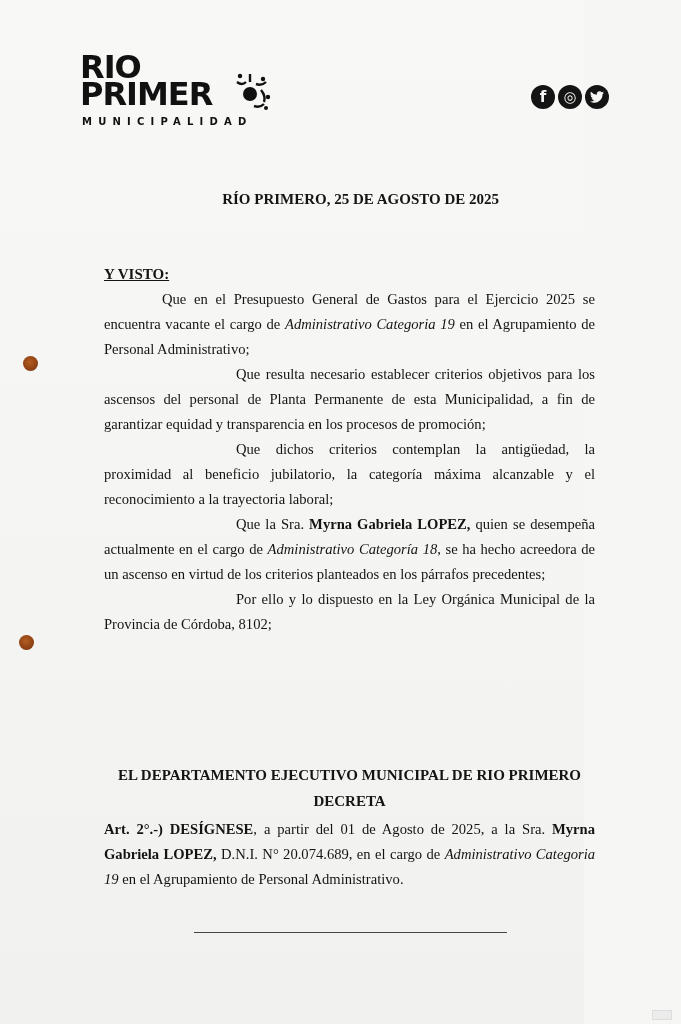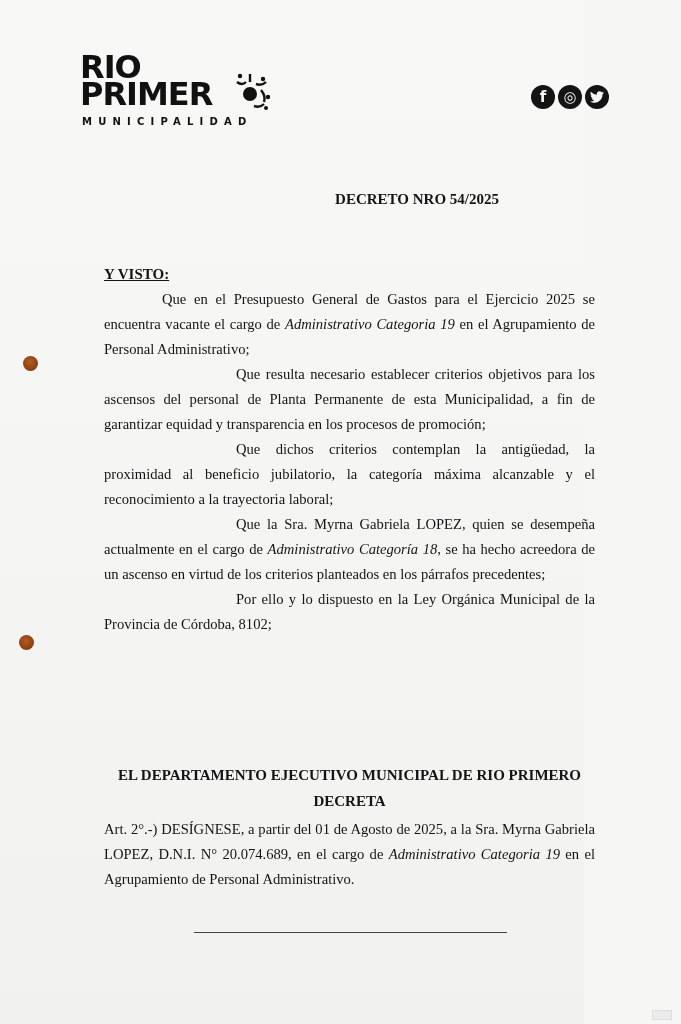--- a/index.html
+++ b/index.html
@@ -42,21 +42,21 @@
   }
 
   .body-text {
     position: absolute; left: 104px; width: 491px;
     font-size: 14.6px; line-height: 25px; text-align: justify;
   }
   .heading { font-weight: bold; text-decoration: underline; font-size: 15px; }
   .indent1 { text-indent: 58px; }
   .indent2 { text-indent: 132px; }
   .p { margin: 0; }
-  b { font-weight: normal; }
+  b { font-weight: bold; }
   i { }
 
   .center-head {
     position: absolute; left: 104px; width: 491px; text-align: center;
     font-weight: bold; font-size: 15px; line-height: 26px;
   }
 
   .hole {
     position: absolute; width: 15px; height: 15px; border-radius: 50%;
     background: radial-gradient(circle at 45% 40%, #b35d22 0%, #8c3f12 65%, #5a2708 100%);
@@ -96,21 +96,21 @@
     <span>f</span>
     <span>◎</span>
     <span>
       <svg width="14" height="12" viewBox="0 0 24 20">
           <path d="M24 2.5a9.8 9.8 0 0 1-2.8.8A4.9 4.9 0 0 0 23.3.6a9.8 9.8 0 0 1-3.1 1.2A4.9 4.9 0 0 0 11.8 6.3 14 14 0 0 1 1.7 1.1a4.9 4.9 0 0 0 1.5 6.6A4.9 4.9 0 0 1 1 7.1v.1a4.9 4.9 0 0 0 3.9 4.8 4.9 4.9 0 0 1-2.2.1 4.9 4.9 0 0 0 4.6 3.4A9.9 9.9 0 0 1 0 17.5 14 14 0 0 0 7.5 19.7c9.1 0 14-7.5 14-14v-.6A10 10 0 0 0 24 2.5z" fill="#f6f6f4"></path>
         </svg>
     </span>
   </div>
 
   <div class="header-right">
-    <div>DECRETO NRO 54/2025</div>
+    <div>RÍO PRIMERO, 25 DE AGOSTO DE 2025</div>
   </div>
 
   <div class="body-text" style="top:262px;">
     <div class="heading">Y VISTO:</div>
     <p class="p indent1"><span>Que en el Presupuesto General de Gastos para el Ejercicio 2025 se encuentra vacante el cargo de </span><i>Administrativo Categoria 19</i><span> en el Agrupamiento de Personal Administrativo;</span></p>
     <p class="p indent2">Que resulta necesario establecer criterios objetivos para los ascensos del personal de Planta Permanente de esta Municipalidad, a fin de garantizar equidad y transparencia en los procesos de promoción;</p>
     <p class="p indent2">Que dichos criterios contemplan la antigüedad, la proximidad al beneficio jubilatorio, la categoría máxima alcanzable y el reconocimiento a la trayectoria laboral;</p>
     <p class="p indent2"><span>Que la Sra. </span><b>Myrna Gabriela LOPEZ,</b><span> quien se desempeña actualmente en el cargo de </span><i>Administrativo Categoría 18</i><span>, se ha hecho acreedora de un ascenso en virtud de los criterios planteados en los párrafos precedentes;</span></p>
     <p class="p indent2">Por ello y lo dispuesto en la Ley Orgánica Municipal de la Provincia de Córdoba, 8102;</p>
   </div>

